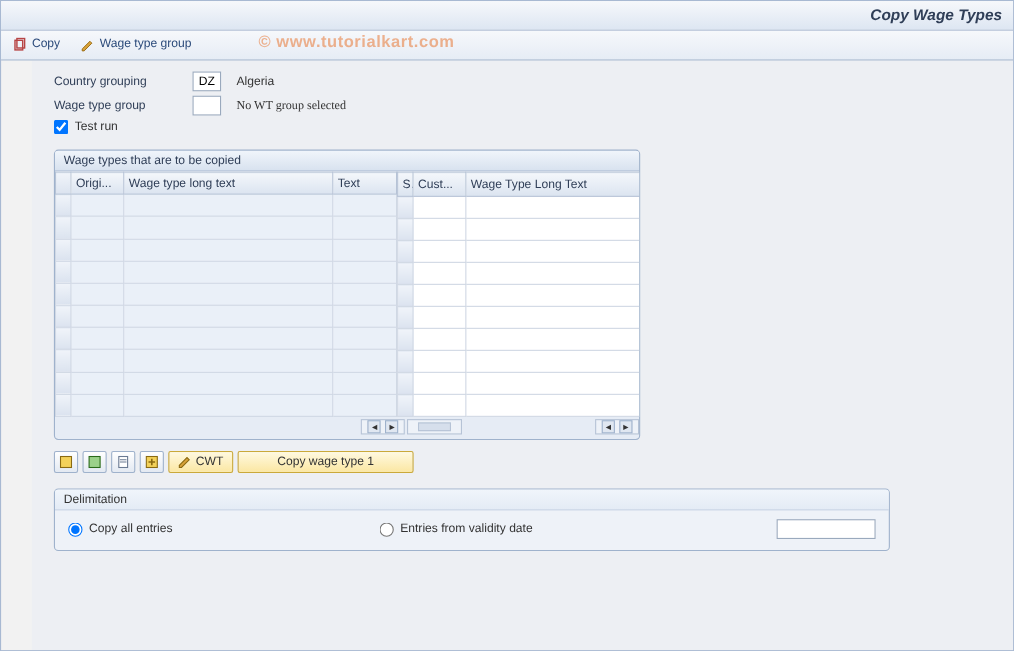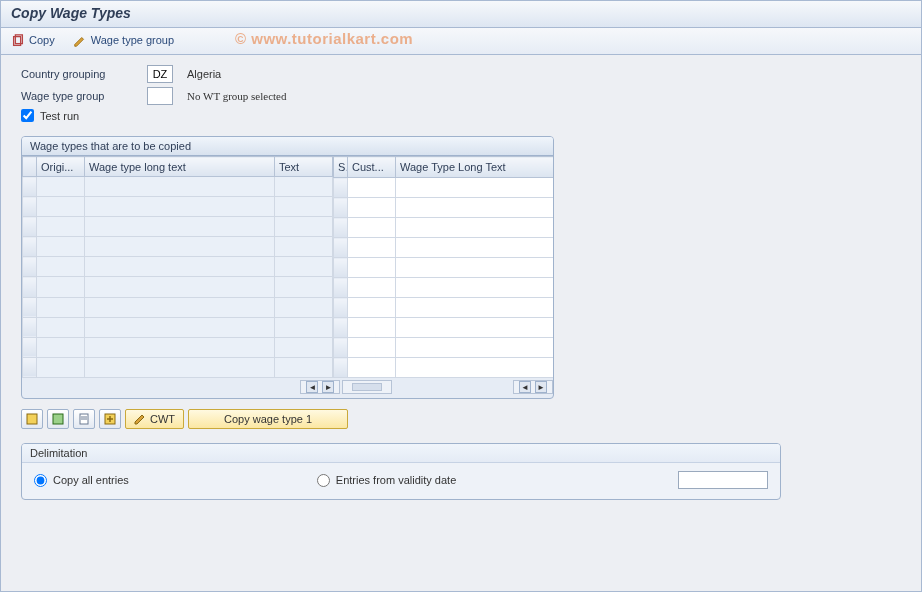--- a/index.html
+++ b/index.html
@@ -11,20 +11,21 @@
     width: 922px;
     height: 592px;
     overflow: hidden;
     border: 1px solid #a8b9d2;
   }
   
   .titlebar {
     background: linear-gradient(#f6f8fb, #dde6f2);
     border-bottom: 1px solid #a8b9d2;
     padding: 4px 10px 6px 10px;
+    text-align: right;
   }
   .titlebar h1 {
     font-size: 14px;
     font-style: italic;
     font-weight: bold;
     color: #2f3e57;
   }
   
   .toolbar {
     background: linear-gradient(#f6f8fb, #e6ecf5);
@@ -53,20 +54,21 @@
     font-weight: bold;
     color: rgba(232,118,51,0.55);
     letter-spacing: 0.5px;
     pointer-events: none;
   }
   
   .content {
     padding: 10px 20px;
     background: #edeff3;
     height: calc(100% - 54px);
+    margin-left: 28px;
   }
   .fieldrow {
     display: flex;
     align-items: center;
     margin-bottom: 4px;
     gap: 6px;
   }
   .fieldlabel {
     width: 120px;
     color: #2f3e57;
@@ -74,21 +76,21 @@
   .inputbox {
     width: 26px;
     height: 18px;
     background: #fff;
     border: 1px solid #9aa9bd;
     font-size: 11px;
     padding: 0 2px;
     text-align: center;
   }
   .inputbox.blank { background:#fff; }
-  .checkline { display:flex; align-items:center; gap:6px; margin: 4px 0 14px 0;}
+  .checkline { display:flex; align-items:flex-start; gap:6px; margin: 4px 0 14px 0;}
   .checkline input { margin:0; }
 
   
   .grouppanel {
     border: 1px solid #9fb2cc;
     background: #e6ecf5;
     border-radius: 4px;
     overflow: hidden;
     margin-bottom: 10px;
     width: 533px;

